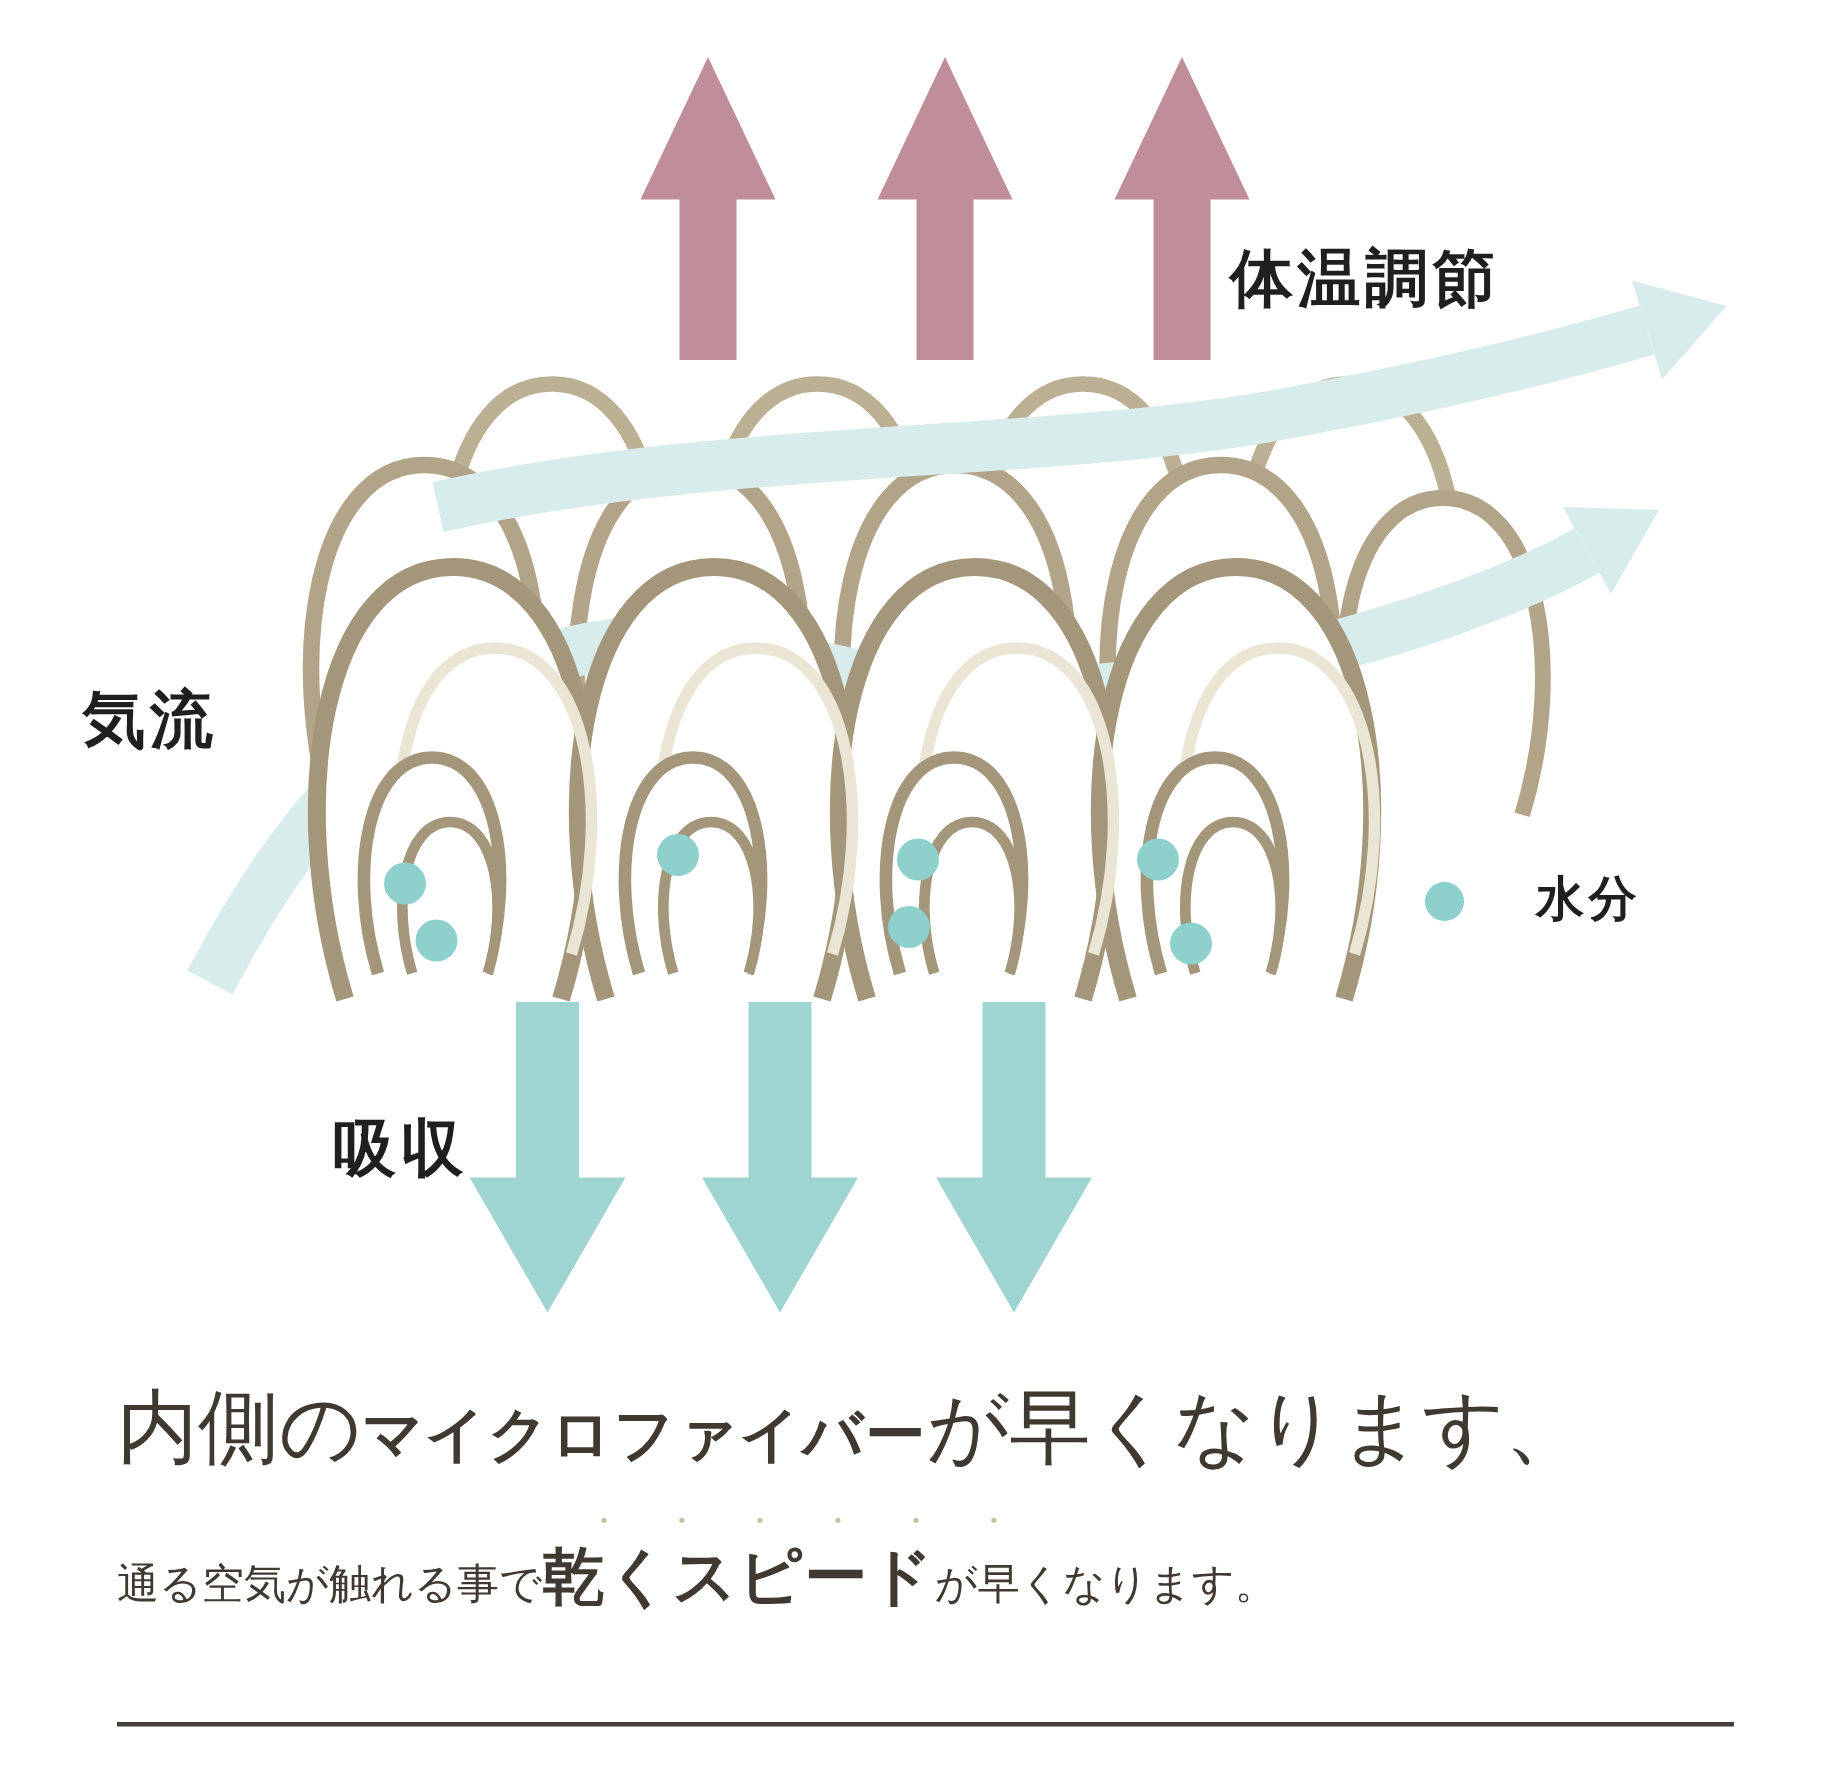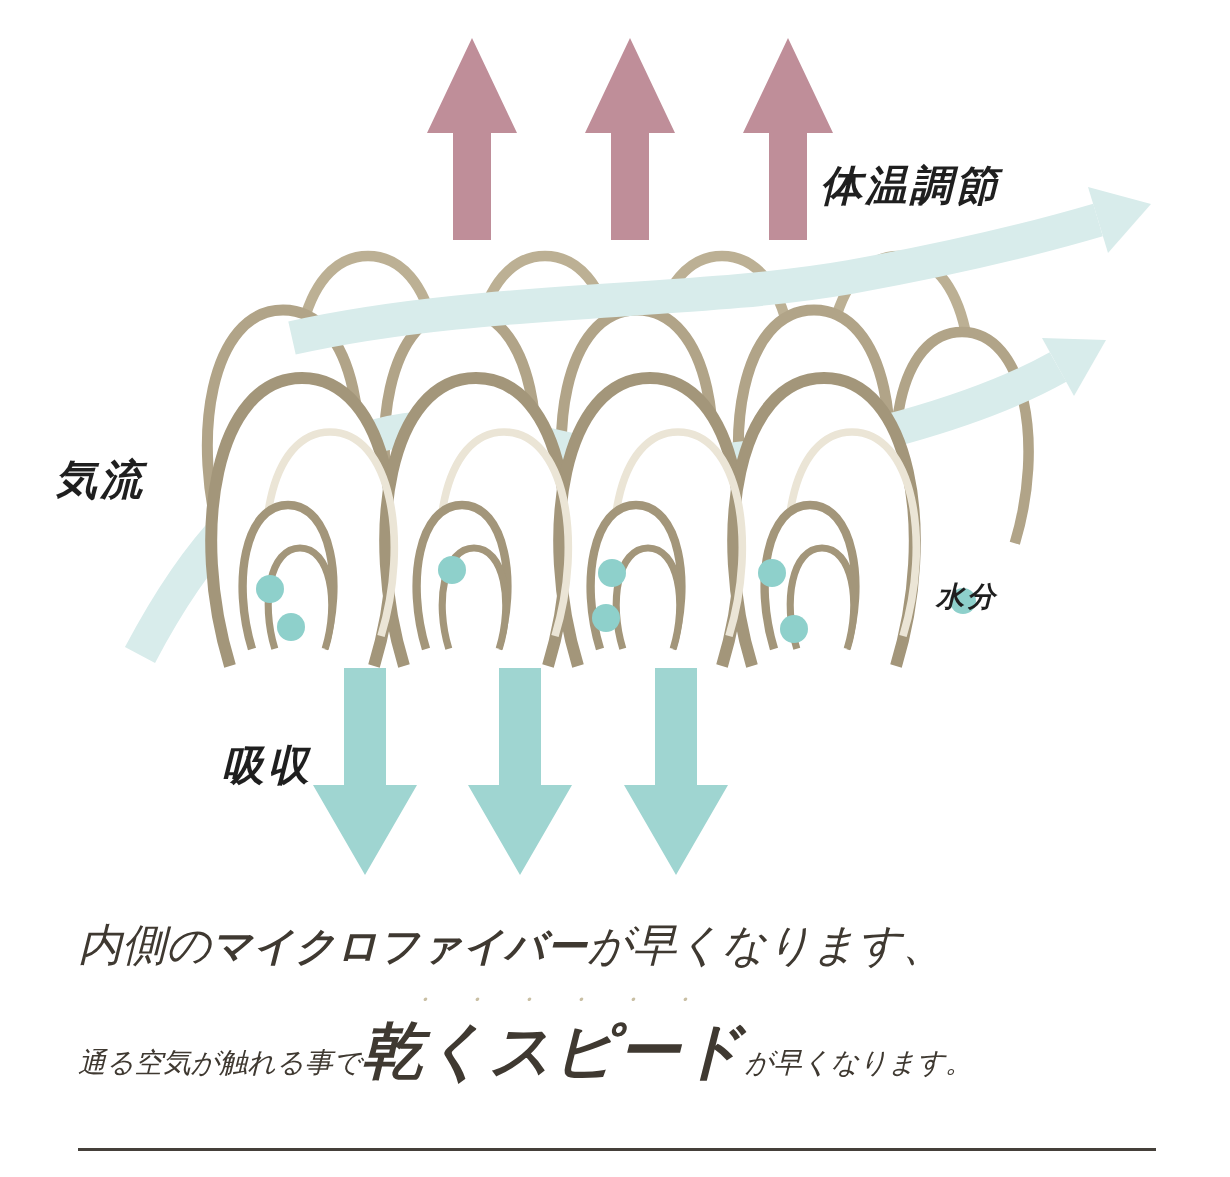--- a/index.html
+++ b/index.html
@@ -8,54 +8,53 @@
     --loop_ghost:#ebe5d6; --moisture:#8ed0cb;
     --label_text:#1f1f1f; --body_text:#3f3931; --emphasis_dot:#c9bfa4;
     --rule:#45403a; --background:#ffffff;
   }
   html,body{margin:0;padding:0;}
   body{background:var(--background);}
   .stage{
     position:relative; width:1230px; height:1177px; overflow:hidden;
     background:var(--background);
     font-family:"Liberation Sans","DejaVu Sans",sans-serif;
-    font-style:italic;
   }
   .stage svg{position:absolute;left:0;top:0;}
   
   .arrow-up{fill:var(--pink);}
   .arrow-down{fill:var(--teal_arrow);}
   .flow{stroke:var(--airflow);fill:none;}
   .flow-head{fill:var(--airflow);}
   .loop-ghost{stroke:var(--loop_ghost);fill:none;}
   .loop-back{stroke:var(--loop_back);fill:#ffffff;}
   .loop-mid{stroke:var(--loop_mid);fill:#ffffff;}
   .loop-front{stroke:var(--loop_front);fill:#ffffff;}
   .loop-inner{stroke:var(--loop_front);fill:#ffffff;}
   .dot{fill:var(--moisture);}
   
   .label{
     position:absolute; font-weight:700; color:var(--label_text);
     font-size:42px; letter-spacing:3px; white-space:nowrap;
   }
   .label-temperature{left:820px; top:158px;}
   .label-airflow{left:28px; top:452px;margin-left:27px;}
-  .label-moisture{left:936px; top:578px; font-size:28px;}
+  .label-moisture{left:1024px; top:578px; font-size:32px;}
   .label-absorption{left:222px; top:738px;}
   
   .caption{
     position:absolute; left:78px; top:916px; width:1080px;
     font-family:"Liberation Serif","DejaVu Serif",serif;
     color:var(--body_text);
   }
   .caption-line{display:flex; align-items:baseline; white-space:nowrap;}
   .caption-line + .caption-line{margin-top:34px;}
-  .seg{font-size:44px;}
+  .seg{font-size:54px;}
   .seg-big{font-size:40px; font-weight:700; letter-spacing:1px;}
-  .seg-emph{font-size:62px; font-weight:700; letter-spacing:1px;}
+  .seg-emph{font-size:42px; font-weight:700; letter-spacing:1px;}
   .line2 .seg{font-size:28px;}
   .emph{position:relative; display:inline-block;}
   .emph-dots{
     position:absolute; top:-24px; left:0; width:100%; text-align:center;
     font-size:22px; letter-spacing:30px; text-indent:30px;
     color:var(--emphasis_dot); font-family:"Liberation Sans","DejaVu Sans",sans-serif;
   }
   .rule{
     position:absolute; left:78px; top:1148px; width:1078px; height:3px;
     background:var(--rule);

